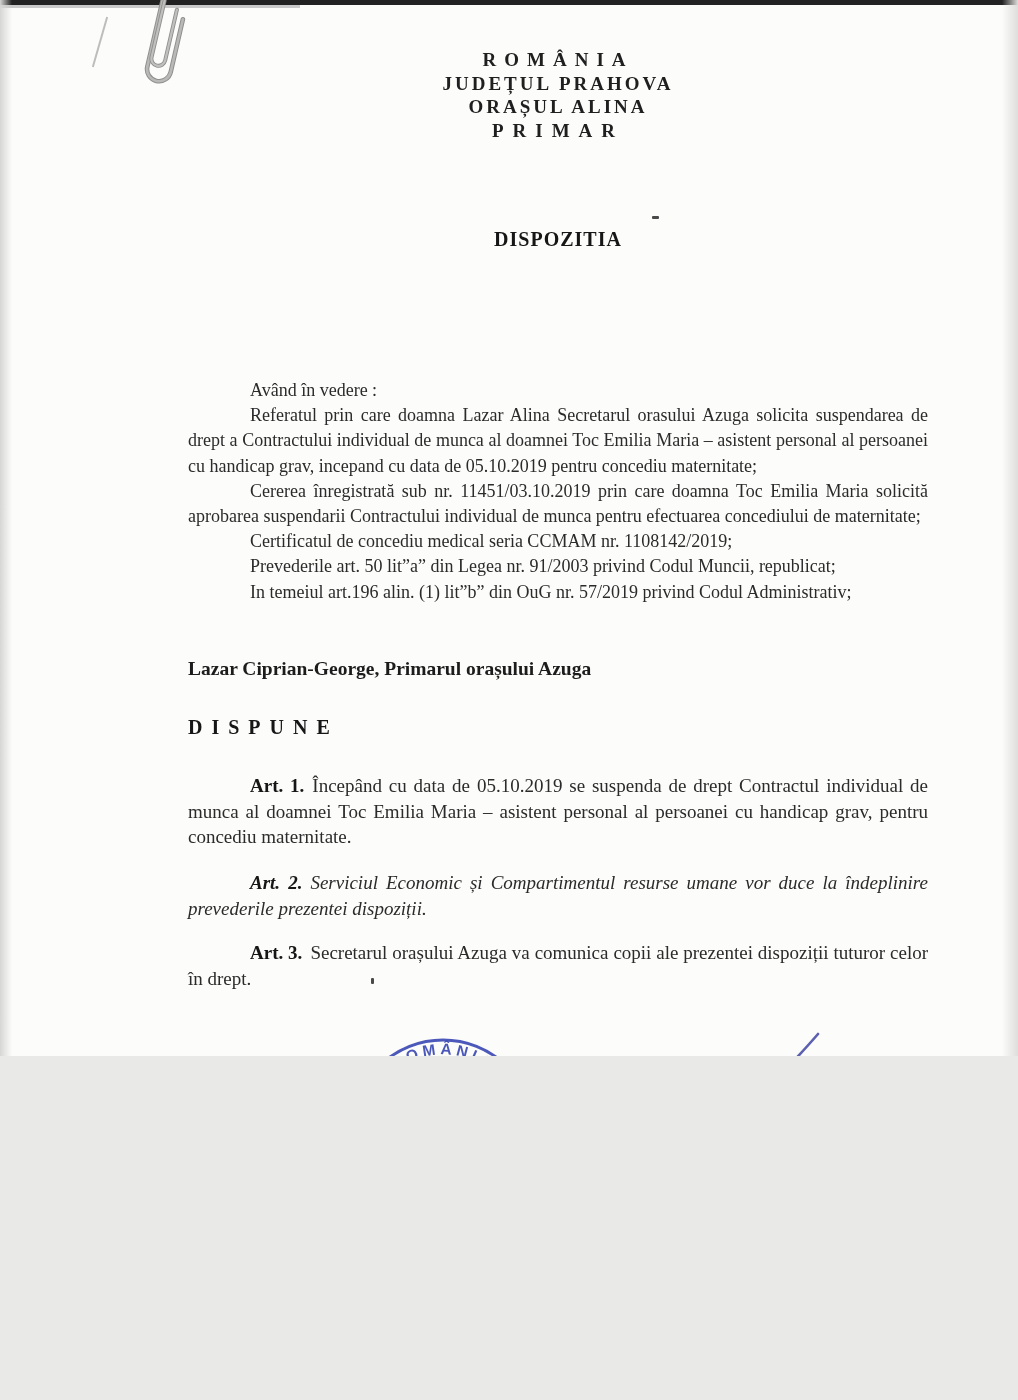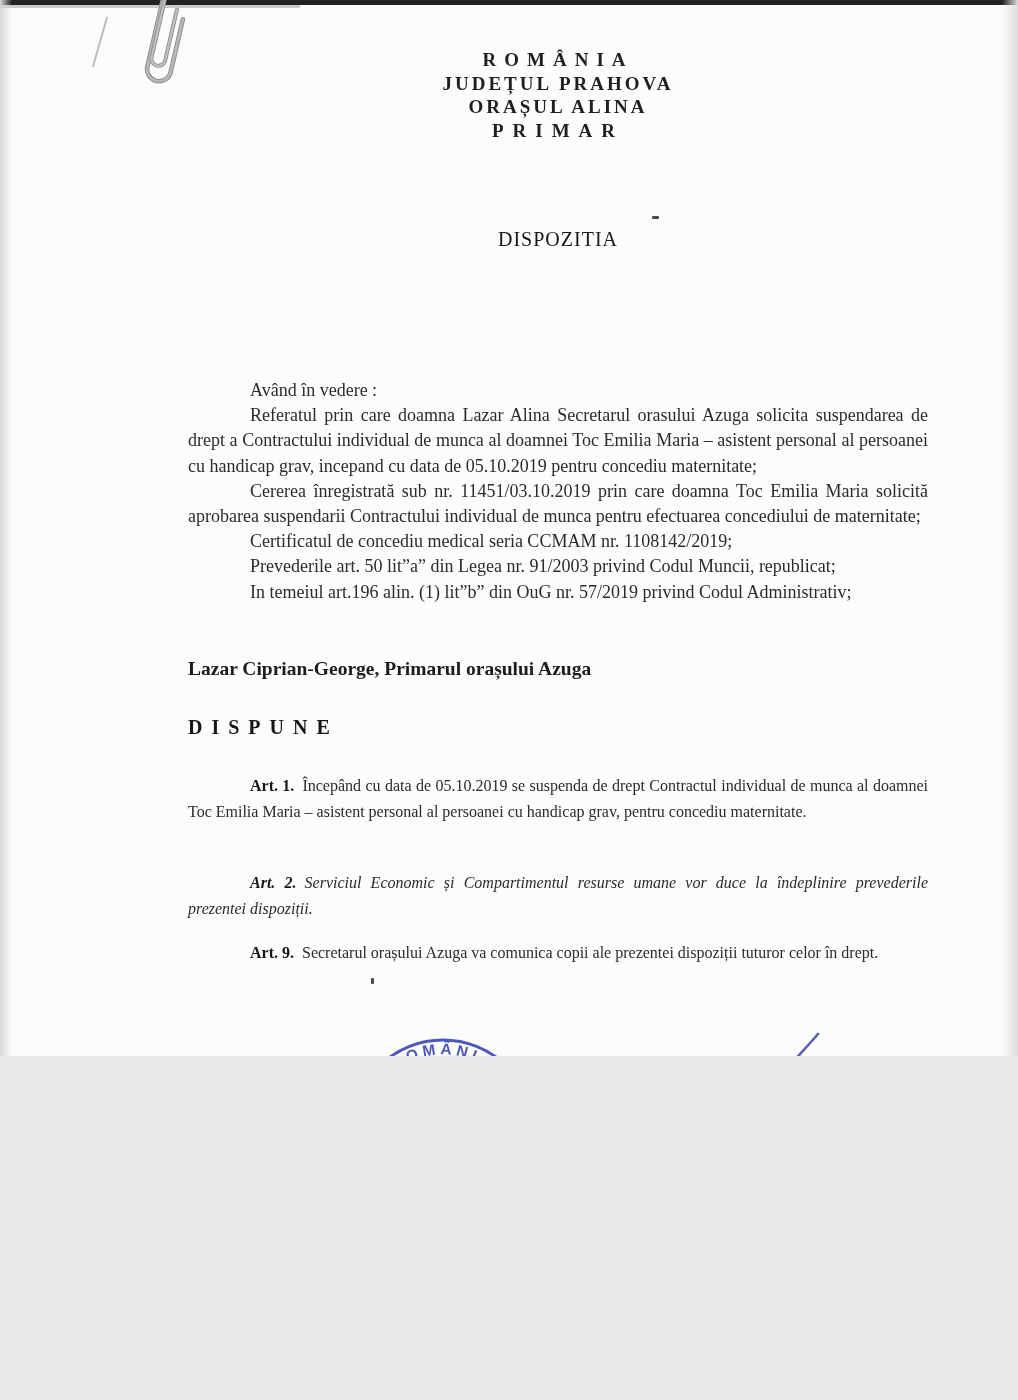--- a/index.html
+++ b/index.html
@@ -25,30 +25,30 @@
   .col{position:absolute;left:188px;width:740px;}
 
   
   .hdr{top:48px;text-align:center;font-weight:bold;font-size:19px;line-height:23.5px;color:#1f1f1f;}
   .hdr .l1{letter-spacing:8px;}
   .hdr .l2,.hdr .l3{letter-spacing:3px;}
   .hdr .l4{letter-spacing:9px;}
 
   
   .title-block{top:228px;text-align:center;}
-  .title-head{font-weight:normal;font-size:20px;letter-spacing:1px;color:#161616;}
+  .title-head{font-weight:bold;font-size:20px;letter-spacing:1px;color:#161616;}
   .title-sub{font-size:19.5px;line-height:26.5px;margin-top:3px;color:#2b2b2b;}
 
   
   .preamble{top:378px;font-size:18px;line-height:25.2px;text-align:justify;color:#2b2b2b;}
   .preamble p{margin:0;text-indent:62px;}
   .issuer{top:658px;font-weight:bold;font-size:19.5px;color:#1c1c1c;}
   .dispune{top:716px;text-align:left;font-weight:bold;font-size:20px;letter-spacing:9px;color:#161616;}
 
-  .art{position:absolute;left:188px;width:740px;font-size:16px;line-height:25.6px;
+  .art{position:absolute;left:188px;width:740px;font-size:19px;line-height:25.6px;
        text-align:justify;color:#2b2b2b;margin:0;text-indent:62px;}
   .art b{color:#161616;margin-right:8px;}
   .art1{top:773px;}  .art2{top:870px;font-style:italic;}  .art3{top:940px;}
 
   
   .sig-left{position:absolute;left:188px;top:1055px;width:238px;text-align:center;
     font-weight:bold;font-size:19.5px;line-height:24px;color:#1c1c1c;}
   .sig-right{position:absolute;left:598px;top:1060px;width:298px;text-align:center;
     font-weight:bold;font-size:19.5px;line-height:25px;color:#1c1c1c;}
   .place-date{position:absolute;left:188px;top:1146px;font-weight:bold;font-size:20px;color:#1c1c1c;}
@@ -101,21 +101,21 @@
     <p>Prevederile art. 50 lit”a” din Legea nr. 91/2003 privind Codul Muncii, republicat;</p>
     <p>In temeiul art.196 alin. (1) lit”b” din OuG nr. 57/2019 privind Codul Administrativ;</p>
   </div>
 
   <div class="col issuer">Lazar Ciprian-George, Primarul orașului Azuga</div>
 
   <div class="col dispune">DISPUNE</div>
 
   <p class="art art1"><b>Art. 1.</b><span>Începând cu data de 05.10.2019 se suspenda de drept Contractul individual de munca al doamnei Toc Emilia Maria – asistent personal al persoanei cu handicap grav, pentru concediu maternitate.</span></p>
   <p class="art art2"><b>Art. 2.</b><span>Serviciul Economic și Compartimentul resurse umane vor duce la îndeplinire prevederile prezentei dispoziții.</span></p>
-  <p class="art art3"><b>Art. 9.</b><span>Secretarul orașului Azuga va comunica copii ale prezentei dispoziții tuturor celor în drept.</span></p>
+  <p class="art art3"><b>Art. 3.</b><span>Secretarul orașului Azuga va comunica copii ale prezentei dispoziții tuturor celor în drept.</span></p>
 
   <div class="sig-left">
     <div>PRIMAR</div>
     <div>BARBU CIPRIAN-GEORGE</div>
   </div>
 
   <div class="sig-right">
     <div>CONTRASEMNEAZĂ  SECRETAR</div>
     <div>LAZĂR ALINA</div>
   </div>

